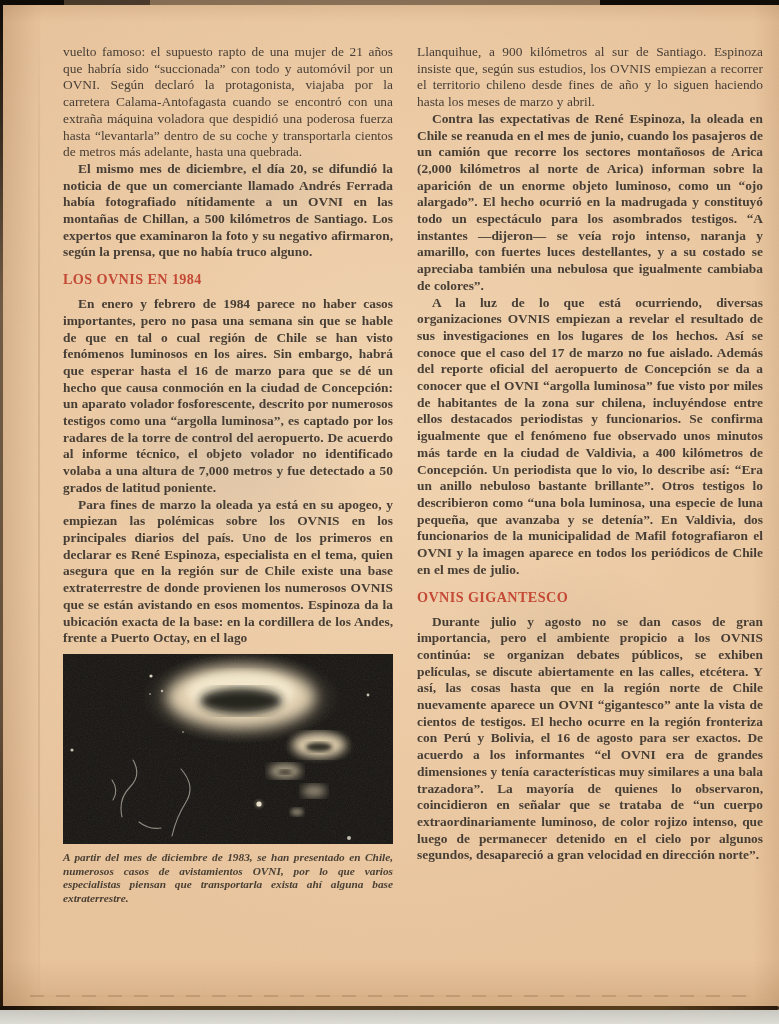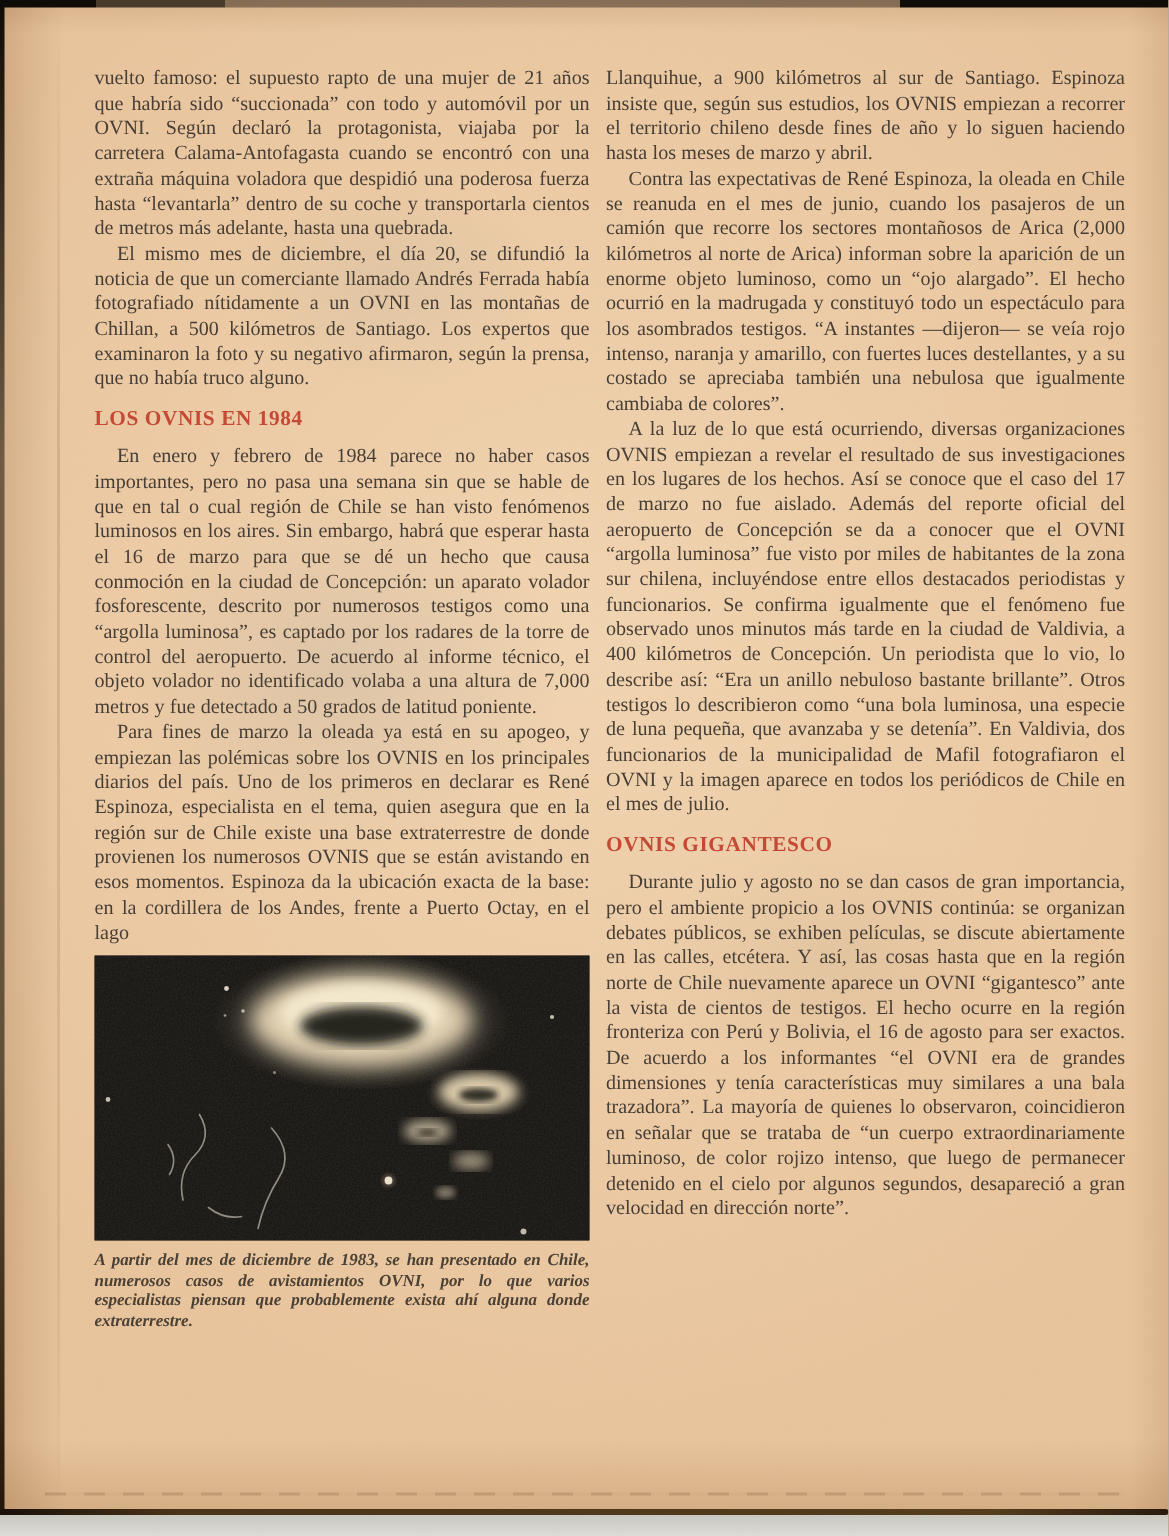--- a/index.html
+++ b/index.html
@@ -30,25 +30,25 @@
     background:linear-gradient(to bottom, rgba(120,75,35,.0), rgba(120,75,35,.18) 30%, rgba(120,75,35,.12) 80%, rgba(120,75,35,0)); }
   .stain-a { position:absolute; left:80px; top:330px; width:300px; height:240px; border-radius:50%;
     background:radial-gradient(ellipse at 50% 50%, rgba(85,120,150,.11), rgba(85,120,150,0) 70%); }
   .stain-b { position:absolute; left:150px; top:120px; width:220px; height:140px; border-radius:50%;
     background:radial-gradient(ellipse at 50% 50%, rgba(90,125,145,.08), rgba(90,125,145,0) 70%); }
   .stain-c { position:absolute; left:430px; top:560px; width:260px; height:160px; border-radius:50%;
     background:radial-gradient(ellipse at 50% 50%, rgba(120,110,90,.08), rgba(120,110,90,0) 70%); }
 
   .col { position:absolute; top:44px; }
   .col-left  { left:63px;  width:330px; }
-  .col-right { left:404px; width:346px; }
+  .col-right { left:417px; width:346px; }
 
   .body-text { font-size:13.4px; line-height:16.7px; color:#473e35; text-align:justify;
     margin:0; word-spacing:.2px; }
-  .indent { text-indent:15px; }
+  .indent { text-indent:15px;font-weight:bold; }
 
   .heading { font-size:14.2px; font-weight:bold; color:#c54a36;
     letter-spacing:.4px; margin:10px 0 8px 0; }
 
   .photo-wrap { margin-top:7px; width:330px; height:190px; background:#14120f; }
   .caption { margin-top:7px; font-size:11.3px; line-height:13.6px; font-style:italic;
     font-weight:bold; color:#4a4034; text-align:justify; }
 
   .grain-overlay { position:absolute; left:0; top:0; width:779px; height:1024px;
     pointer-events:none; opacity:.45; mix-blend-mode:multiply; }
@@ -130,21 +130,21 @@
 
         <g stroke="rgba(240,234,218,0.55)" fill="none" stroke-width="1.1" stroke-linecap="round">
           <path d="M70,106 q9,15 -3,27 t-8,30"></path>
           <path d="M49,126 q7,10 1,20"></path>
           <path d="M118,115 q15,17 5,33 t-14,34"></path>
           <path d="M76,168 q10,8 22,6"></path>
         </g>
       </svg>
     </div>
 
-    <p class="caption">A partir del mes de diciembre de 1983, se han presentado en Chile, numerosos casos de avistamientos OVNI, por lo que varios especialistas piensan que probablemente exista ahí alguna donde extraterrestre.</p>
+    <p class="caption">A partir del mes de diciembre de 1983, se han presentado en Chile, numerosos casos de avistamientos OVNI, por lo que varios especialistas piensan que transportarla exista ahí alguna base extraterrestre.</p>
   </div>
 
   <div class="col col-right">
     <p class="body-text">Llanquihue, a 900 kilómetros al sur de Santiago. Espinoza insiste que, según sus estudios, los OVNIS empiezan a recorrer el territorio chileno desde fines de año y lo siguen haciendo hasta los meses de marzo y abril.</p>
     <p class="body-text indent">Contra las expectativas de René Espinoza, la oleada en Chile se reanuda en el mes de junio, cuando los pasajeros de un camión que recorre los sectores montañosos de Arica (2,000 kilómetros al norte de Arica) informan sobre la aparición de un enorme objeto luminoso, como un “ojo alargado”. El hecho ocurrió en la madrugada y constituyó todo un espectáculo para los asombrados testigos. “A instantes —dijeron— se veía rojo intenso, naranja y amarillo, con fuertes luces destellantes, y a su costado se apreciaba también una nebulosa que igualmente cambiaba de colores”.</p>
     <p class="body-text indent">A la luz de lo que está ocurriendo, diversas organizaciones OVNIS empiezan a revelar el resultado de sus investigaciones en los lugares de los hechos. Así se conoce que el caso del 17 de marzo no fue aislado. Además del reporte oficial del aeropuerto de Concepción se da a conocer que el OVNI “argolla luminosa” fue visto por miles de habitantes de la zona sur chilena, incluyéndose entre ellos destacados periodistas y funcionarios. Se confirma igualmente que el fenómeno fue observado unos minutos más tarde en la ciudad de Valdivia, a 400 kilómetros de Concepción. Un periodista que lo vio, lo describe así: “Era un anillo nebuloso bastante brillante”. Otros testigos lo describieron como “una bola luminosa, una especie de luna pequeña, que avanzaba y se detenía”. En Valdivia, dos funcionarios de la municipalidad de Mafil fotografiaron el OVNI y la imagen aparece en todos los periódicos de Chile en el mes de julio.</p>
     <h2 class="heading">OVNIS GIGANTESCO</h2>
     <p class="body-text indent">Durante julio y agosto no se dan casos de gran importancia, pero el ambiente propicio a los OVNIS continúa: se organizan debates públicos, se exhiben películas, se discute abiertamente en las calles, etcétera. Y así, las cosas hasta que en la región norte de Chile nuevamente aparece un OVNI “gigantesco” ante la vista de cientos de testigos. El hecho ocurre en la región fronteriza con Perú y Bolivia, el 16 de agosto para ser exactos. De acuerdo a los informantes “el OVNI era de grandes dimensiones y tenía características muy similares a una bala trazadora”. La mayoría de quienes lo observaron, coincidieron en señalar que se trataba de “un cuerpo extraordinariamente luminoso, de color rojizo intenso, que luego de permanecer detenido en el cielo por algunos segundos, desapareció a gran velocidad en dirección norte”.</p>
   </div>
 

